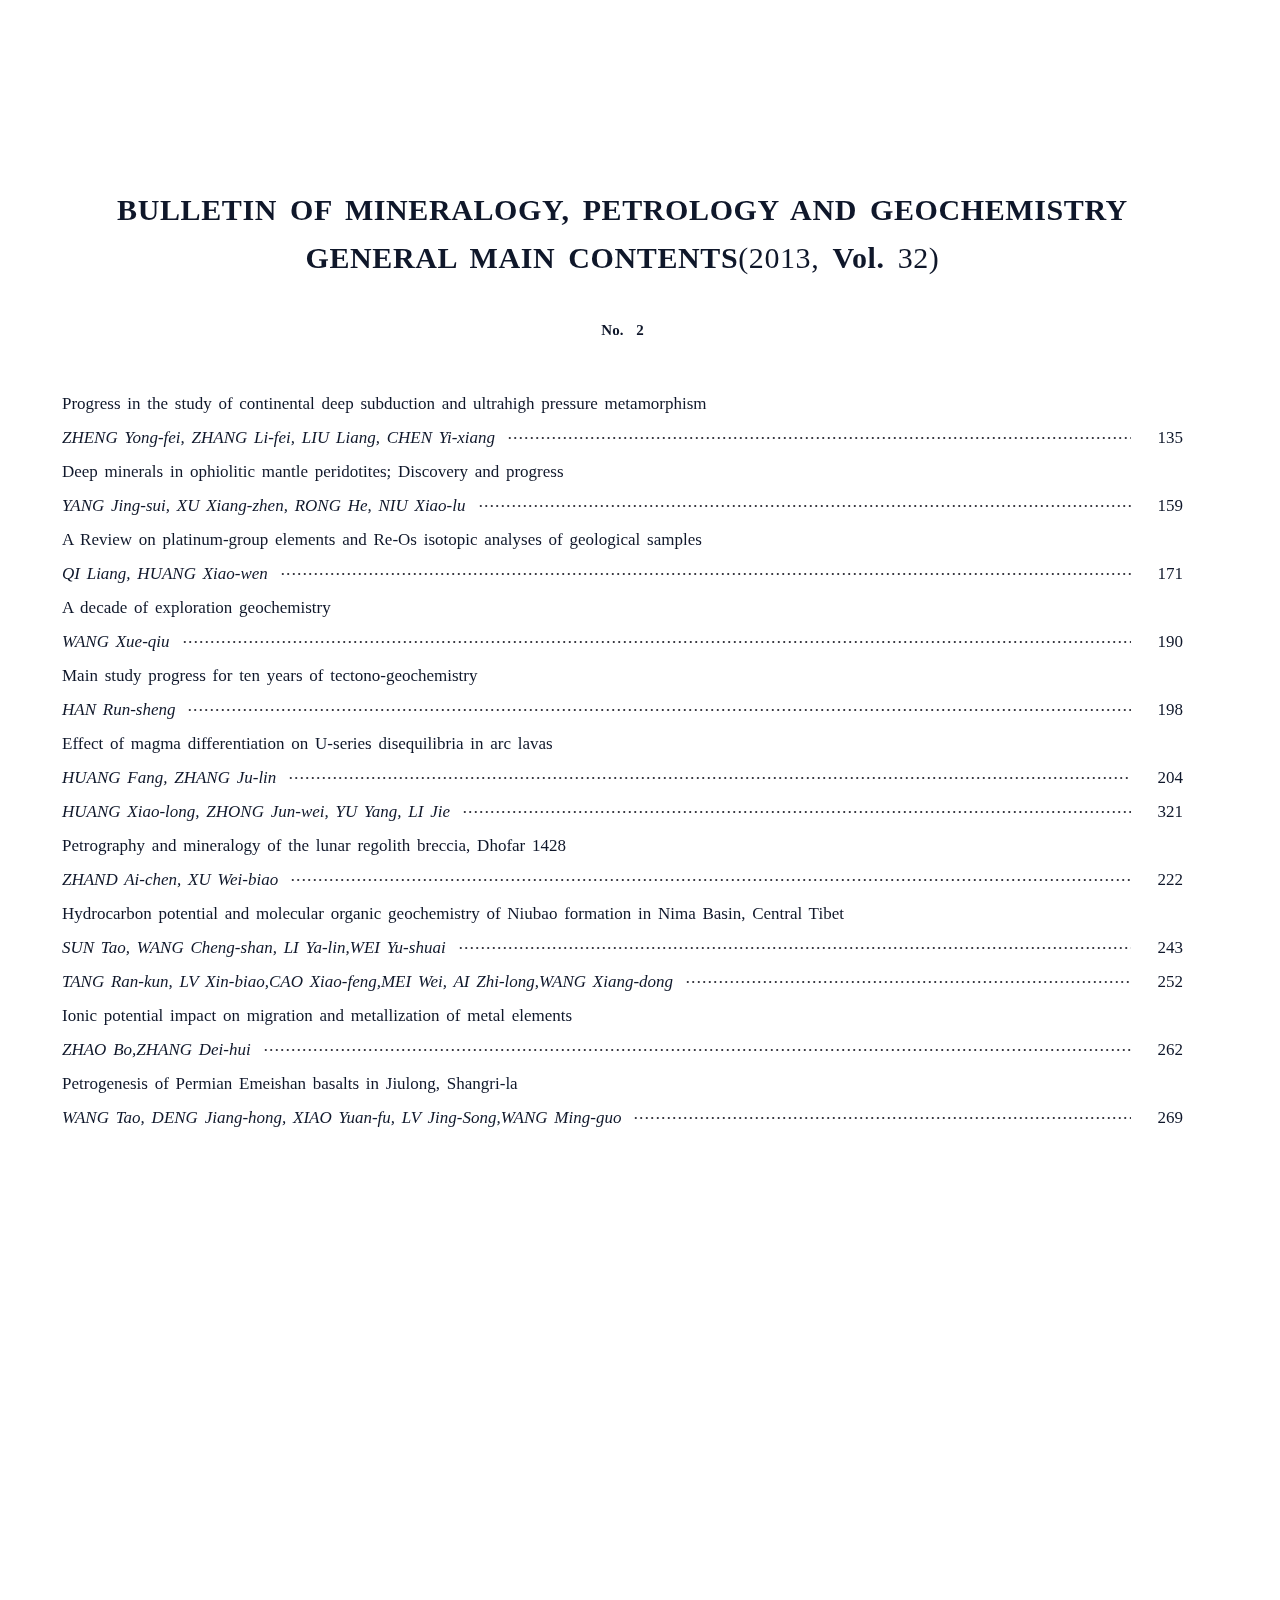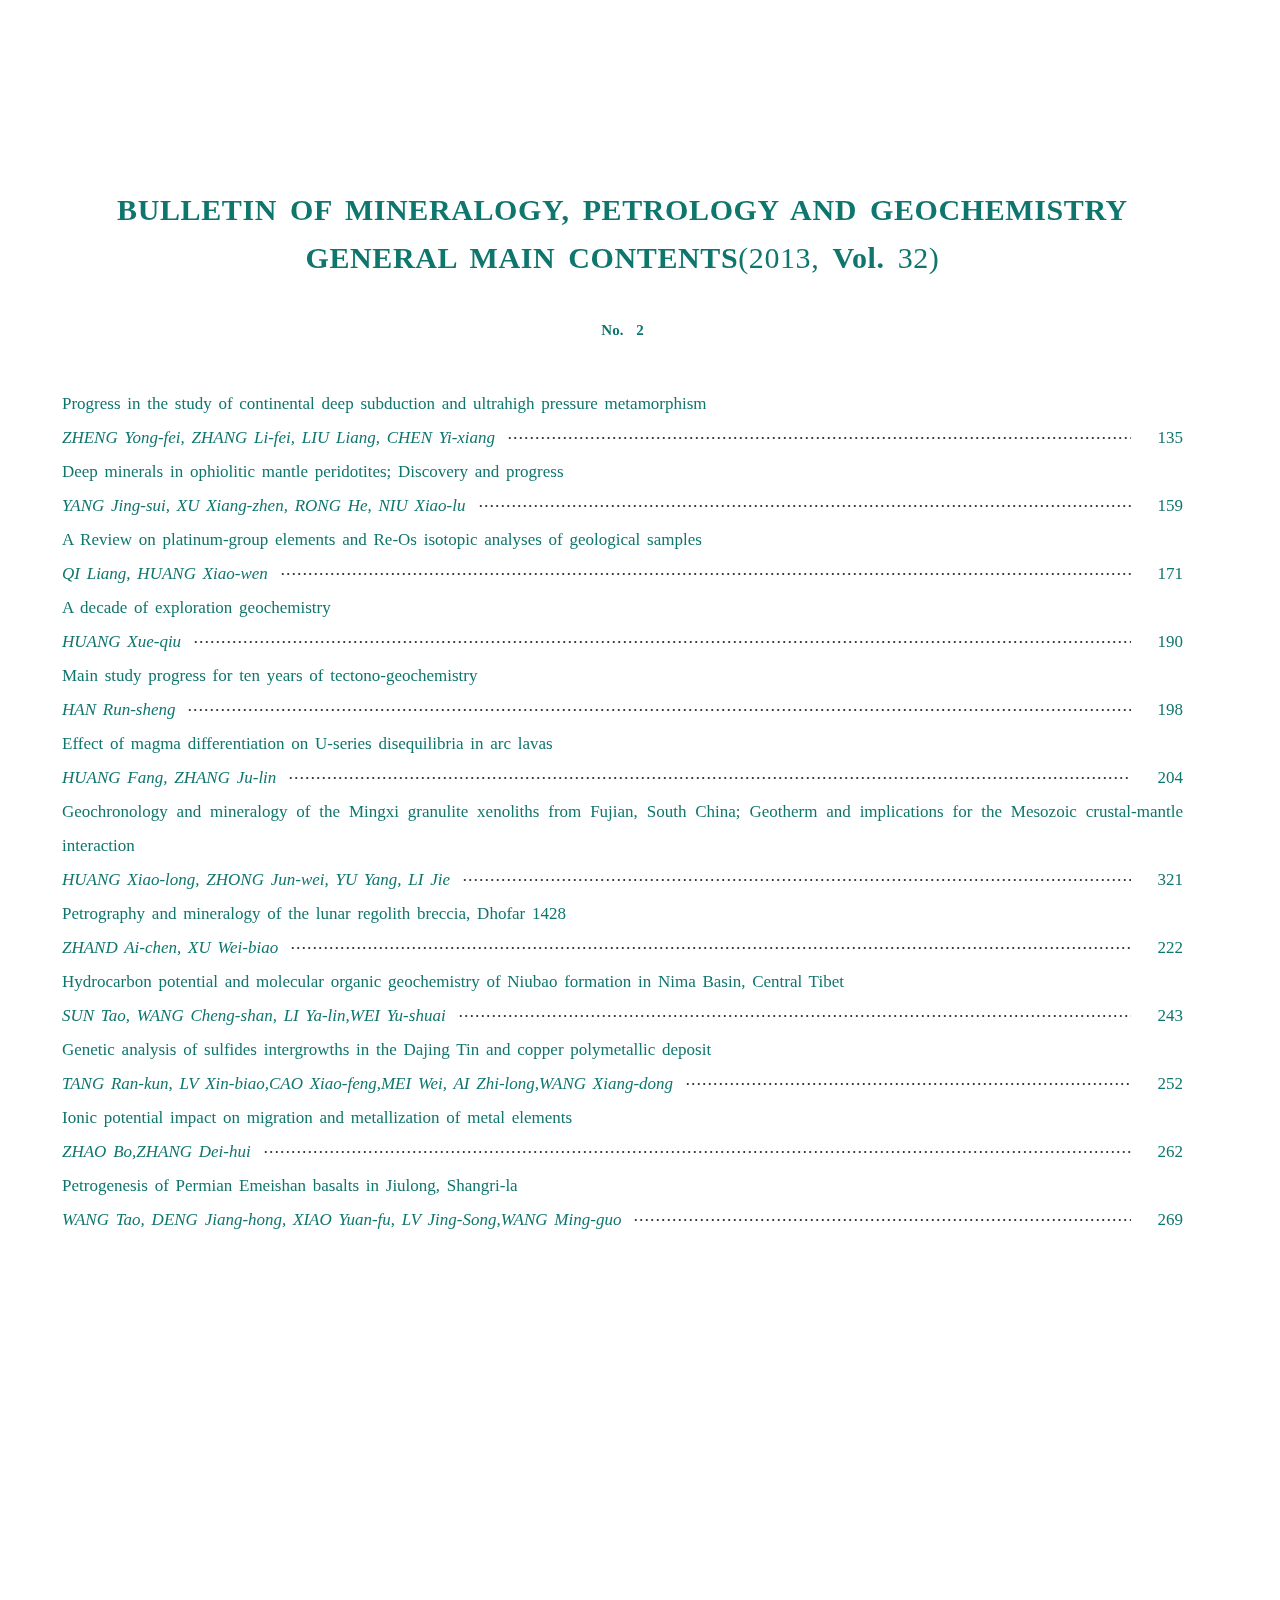--- a/index.html
+++ b/index.html
@@ -1,21 +1,21 @@
 <!DOCTYPE html>
 <html><head>
 <meta charset="utf-8">
 <style>
   html, body { margin: 0; padding: 0; background: #e8e8e8; }
   .page {
     position: relative;
     width: 1280px;
     height: 1600px;
     background: #ffffff;
-    color: #0f766e;
+    color: #0f172a;
     font-family: "Liberation Serif", "DejaVu Serif", serif;
     overflow: hidden;
     box-sizing: border-box;
     padding-top: 186px;
   }
   .content {
     margin-left: 62px;
     width: 1121px;
   }
   .journal-title {
@@ -105,21 +105,21 @@
         <div class="entry-row">
           <span class="authors">QI Liang, HUANG Xiao-wen</span>
           <span class="leader"></span>
           <span class="page-num">171</span>
         </div>
       </div>
 
       <div class="entry">
         <div class="entry-title">A decade of exploration geochemistry</div>
         <div class="entry-row">
-          <span class="authors">HUANG Xue-qiu</span>
+          <span class="authors">WANG Xue-qiu</span>
           <span class="leader"></span>
           <span class="page-num">190</span>
         </div>
       </div>
 
       <div class="entry">
         <div class="entry-title">Main study progress for ten years of tectono-geochemistry</div>
         <div class="entry-row">
           <span class="authors">HAN Run-sheng</span>
           <span class="leader"></span>
@@ -130,21 +130,20 @@
       <div class="entry">
         <div class="entry-title">Effect of magma differentiation on U-series disequilibria in arc lavas</div>
         <div class="entry-row">
           <span class="authors">HUANG Fang, ZHANG Ju-lin</span>
           <span class="leader"></span>
           <span class="page-num">204</span>
         </div>
       </div>
 
       <div class="entry">
-        <div class="entry-title">Geochronology and mineralogy of the Mingxi granulite xenoliths from Fujian, South China; Geotherm and implications for the Mesozoic crustal-mantle interaction</div>
         <div class="entry-row">
           <span class="authors">HUANG Xiao-long, ZHONG Jun-wei, YU Yang, LI Jie</span>
           <span class="leader"></span>
           <span class="page-num">321</span>
         </div>
       </div>
 
       <div class="entry">
         <div class="entry-title">Petrography and mineralogy of the lunar regolith breccia, Dhofar 1428</div>
         <div class="entry-row">
@@ -158,21 +157,20 @@
       <div class="entry">
         <div class="entry-title">Hydrocarbon potential and molecular organic geochemistry of Niubao formation in Nima Basin, Central Tibet</div>
         <div class="entry-row">
           <span class="authors">SUN Tao, WANG Cheng-shan, LI Ya-lin,WEI Yu-shuai</span>
           <span class="leader"></span>
           <span class="page-num">243</span>
         </div>
       </div>
 
       <div class="entry">
-        <div class="entry-title">Genetic analysis of sulfides intergrowths in the Dajing Tin and copper polymetallic deposit</div>
         <div class="entry-row">
           <span class="authors">TANG Ran-kun, LV Xin-biao,CAO Xiao-feng,MEI Wei, AI Zhi-long,WANG Xiang-dong</span>
           <span class="leader"></span>
           <span class="page-num">252</span>
         </div>
       </div>
 
       <div class="entry">
         <div class="entry-title">Ionic potential impact on migration and metallization of metal elements</div>
         <div class="entry-row">

